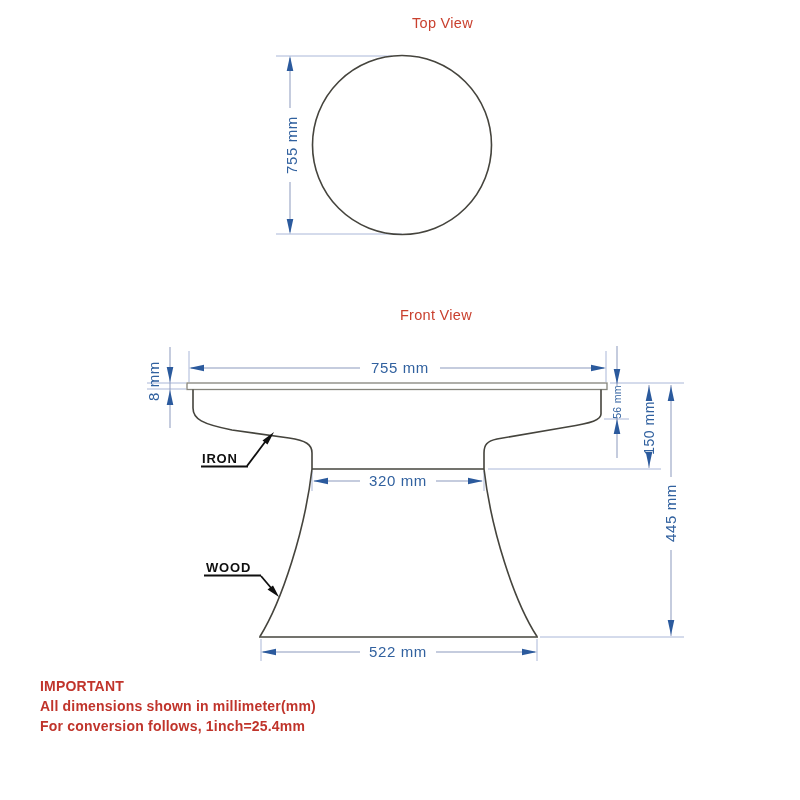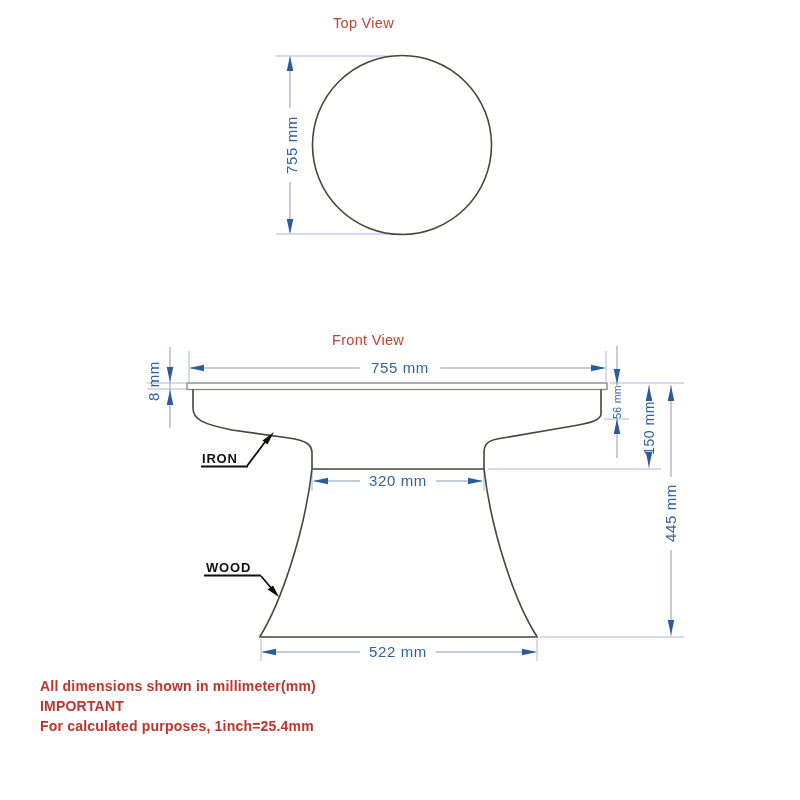--- a/index.html
+++ b/index.html
@@ -1,19 +1,19 @@
 <!DOCTYPE html>
 <html><head>
 <meta charset="utf-8">
 <style>
   html,body{margin:0;padding:0;background:#ffffff;}
   body{width:800px;height:800px;position:relative;font-family:"Liberation Sans",sans-serif;overflow:hidden;}
-  .view-title{position:absolute;font-size:14.5px;color:#c9402e;text-align:left;width:140px;letter-spacing:.3px;}
+  .view-title{position:absolute;font-size:14.5px;color:#c9402e;text-align:right;width:140px;letter-spacing:.3px;}
   #top-view-title{left:333px;top:15px;}
-  #front-view-title{left:332px;top:307px;margin-top:25px;}
+  #front-view-title{left:332px;top:307px;}
   svg{position:absolute;left:0;top:0;}
   svg text{font-family:"Liberation Sans",sans-serif;}
   .dim-text{font-size:15px;letter-spacing:.6px;}
   .dim-text-sm{font-size:10.5px;letter-spacing:.3px;}
   .dim-text-md{font-size:14px;letter-spacing:.5px;}
   .mat-label{font-size:13px;font-weight:bold;letter-spacing:.8px;fill:#0f0f0f;}
   .notes{position:absolute;left:40px;top:677px;color:#c0342b;font-size:14px;font-weight:bold;line-height:19.8px;letter-spacing:.2px;}
 </style>
 </head>
 <body>
@@ -110,16 +110,16 @@
     <line x1="247" y1="466" x2="268" y2="438" stroke="#0f0f0f" stroke-width="1.8"></line>
     <polygon points="274,432 267.5,444.5 262.5,440.5" fill="#0f0f0f"></polygon>
     <text class="mat-label" x="206" y="572">WOOD</text>
     <line x1="204" y1="575.5" x2="261" y2="575.5" stroke="#0f0f0f" stroke-width="2"></line>
     <line x1="261" y1="576" x2="272" y2="589" stroke="#0f0f0f" stroke-width="1.8"></line>
     <polygon points="279,597 273,585.5 267.5,589.5" fill="#0f0f0f"></polygon>
   </g>
 </svg>
 
 <div class="notes">
+  <div>IMPORTANT</div>
   <div>All dimensions shown in millimeter(mm)</div>
-  <div>IMPORTANT</div>
-  <div>For calculated purposes, 1inch=25.4mm</div>
+  <div>For conversion follows, 1inch=25.4mm</div>
 </div>
 
 </body></html>

